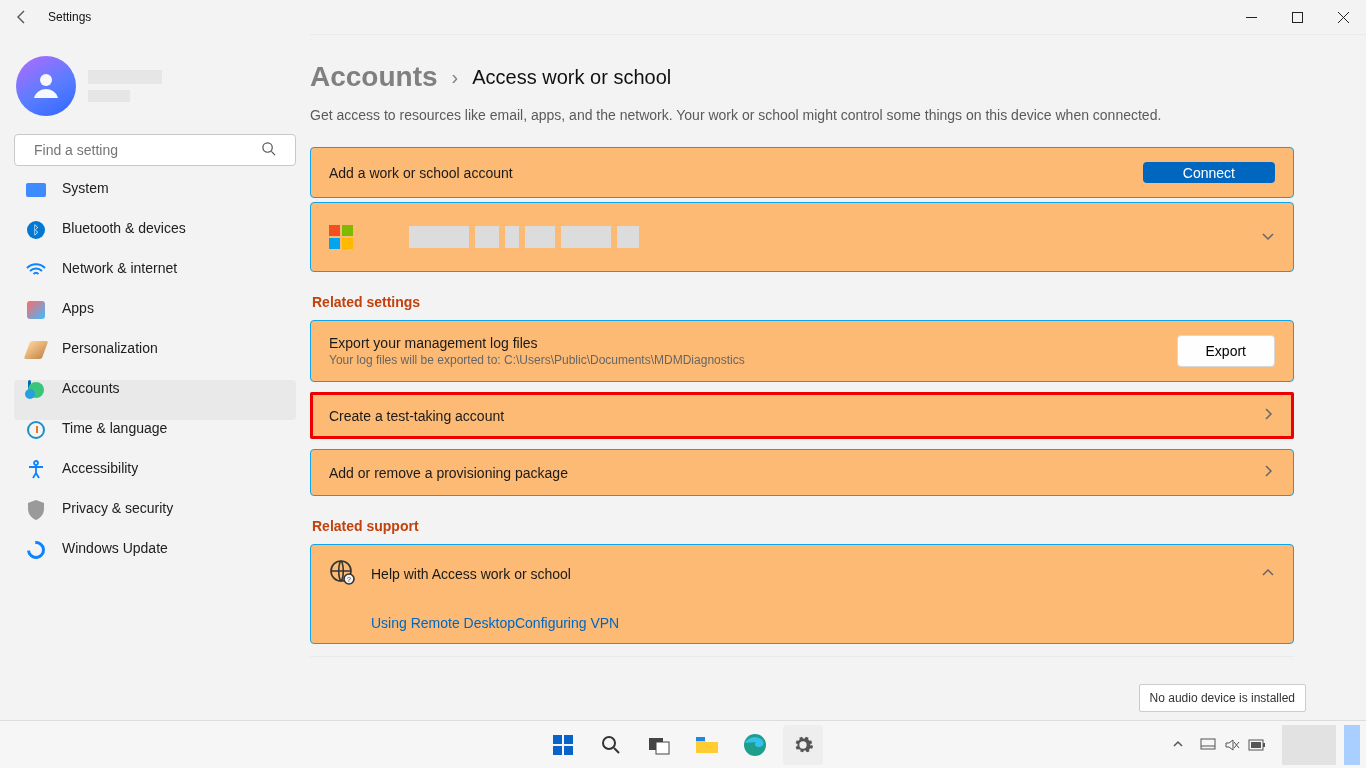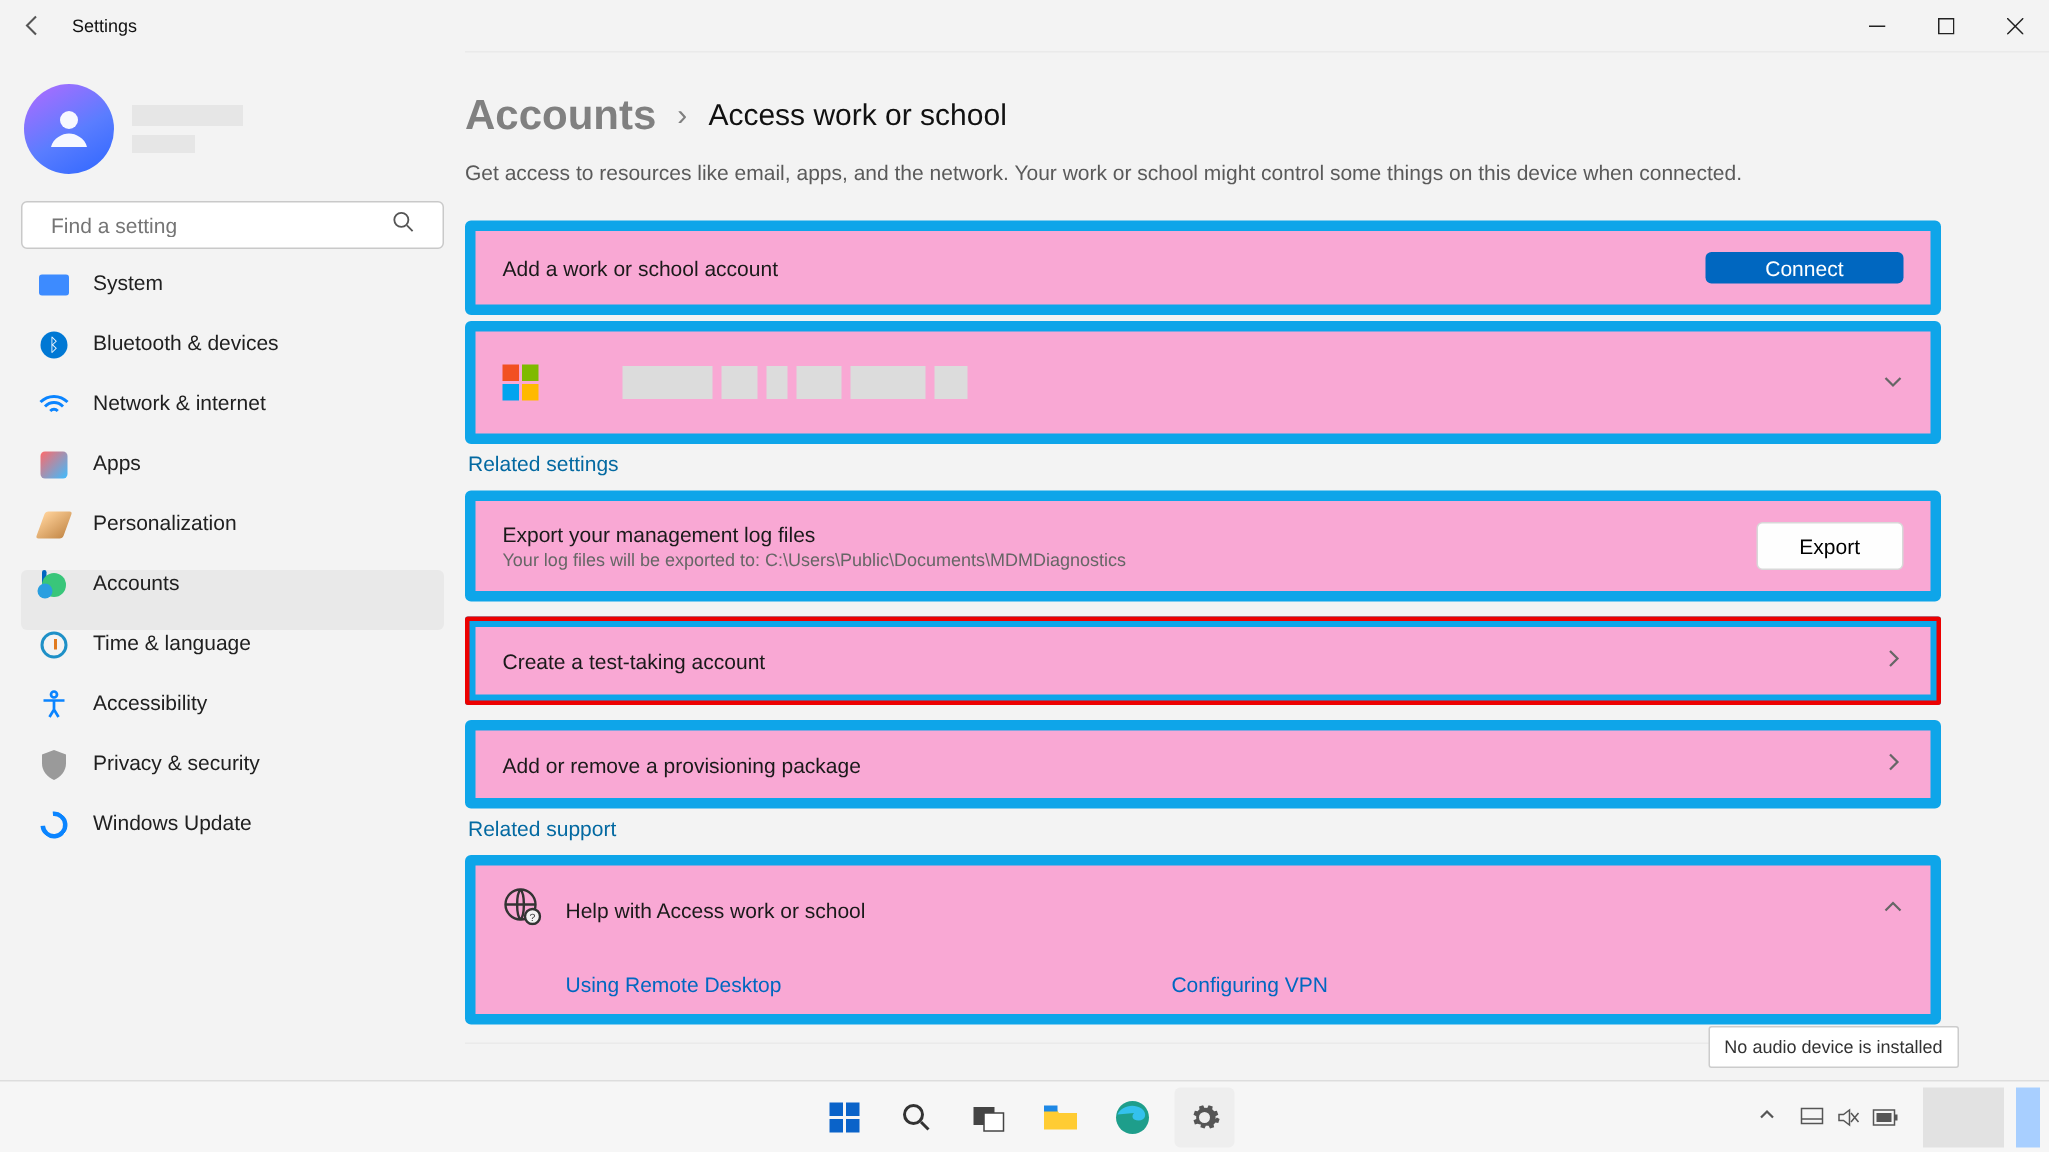--- a/index.html
+++ b/index.html
@@ -43,47 +43,47 @@
   .nav-item { position:relative; }
   .nav-icon { width:20px; height:20px; display:flex; align-items:center; justify-content:center; }
 
   
   .breadcrumb { display:flex; align-items:center; gap:14px; margin-bottom:14px; }
   .breadcrumb .bc1 { font-size:28px; font-weight:600; color:#808080; }
   .breadcrumb .sep { font-size:20px; color:#808080; }
   .breadcrumb .bc2 { font-size:20px; font-weight:400; color:#111; }
   .subtitle { font-size:14px; color:#5a5a5a; margin-bottom:24px; }
 
-  .card { background:#f9a8d4; border:7px solid #0ea5e9; border-radius:4px; }
+  .card { background:#fdba74; border:1px solid #0ea5e9; border-radius:4px; }
   .card + .card { margin-top: 4px; }
   .card-row { display:flex; align-items:center; justify-content:space-between; padding:14px 18px; }
   .card-row .left { display:flex; align-items:center; gap:16px; }
   .card-row .titles .t1 { font-size:14px; color:#1a1a1a; }
   .card-row .titles .t2 { font-size:12px; color:#666; margin-top:2px; }
 
   .connect-btn { background:#0067c0; color:#fff; border:none; border-radius:4px; height:21px;
                  padding:0 40px; font-size:14px; }
   .export-btn  { background:#fefefe; border:1px solid #d8d8d8; border-radius:4px; height:32px;
                  padding:0 28px; font-size:14px; }
 
   .mslogo { width:24px; height:24px; display:grid; grid-template-columns:1fr 1fr; grid-template-rows:1fr 1fr; gap:2px; }
   .mslogo span:nth-child(1){background:#f25022;} .mslogo span:nth-child(2){background:#7fba00;}
   .mslogo span:nth-child(3){background:#00a4ef;} .mslogo span:nth-child(4){background:#ffb900;}
 
   .redbars { display:flex; gap:6px; margin-left:40px;}
   .redbars span { background:#dcdcdc; height:22px; }
 
-  .sect-title { font-size:14px; font-weight:400; color:#0369a1; margin:5px 0 10px 2px; }
+  .sect-title { font-size:14px; font-weight:700; color:#c2410c; margin:22px 0 10px 2px; }
 
   .chev { color:#777; font-size:14px; }
 
   .highlight { outline:3px solid #ec0000; outline-offset:-3px; border-radius:2px; }
 
   .link { color:#0067c0; font-size:14px; }
-  .help-links { display:flex; gap:260px; padding:12px 18px 12px 60px; }
+  .help-links { display:flex; padding:12px 18px 12px 60px; }
 
   
   .tooltip { position:absolute; right:60px; bottom:56px; background:#fff; border:1px solid #ccc;
              padding:6px 10px; font-size:12px; color:#333; border-radius:2px; }
 
   
   .taskbar { position:absolute; left:0; right:0; bottom:0; height:48px; background:#f6f6f6;
              border-top:1px solid #ddd; display:flex; align-items:center; }
   .tb-center { position:absolute; left:50%; transform:translateX(-50%); display:flex; gap:8px; }
   .tb-item { width:40px; height:40px; display:flex; align-items:center; justify-content:center; border-radius:4px;}

